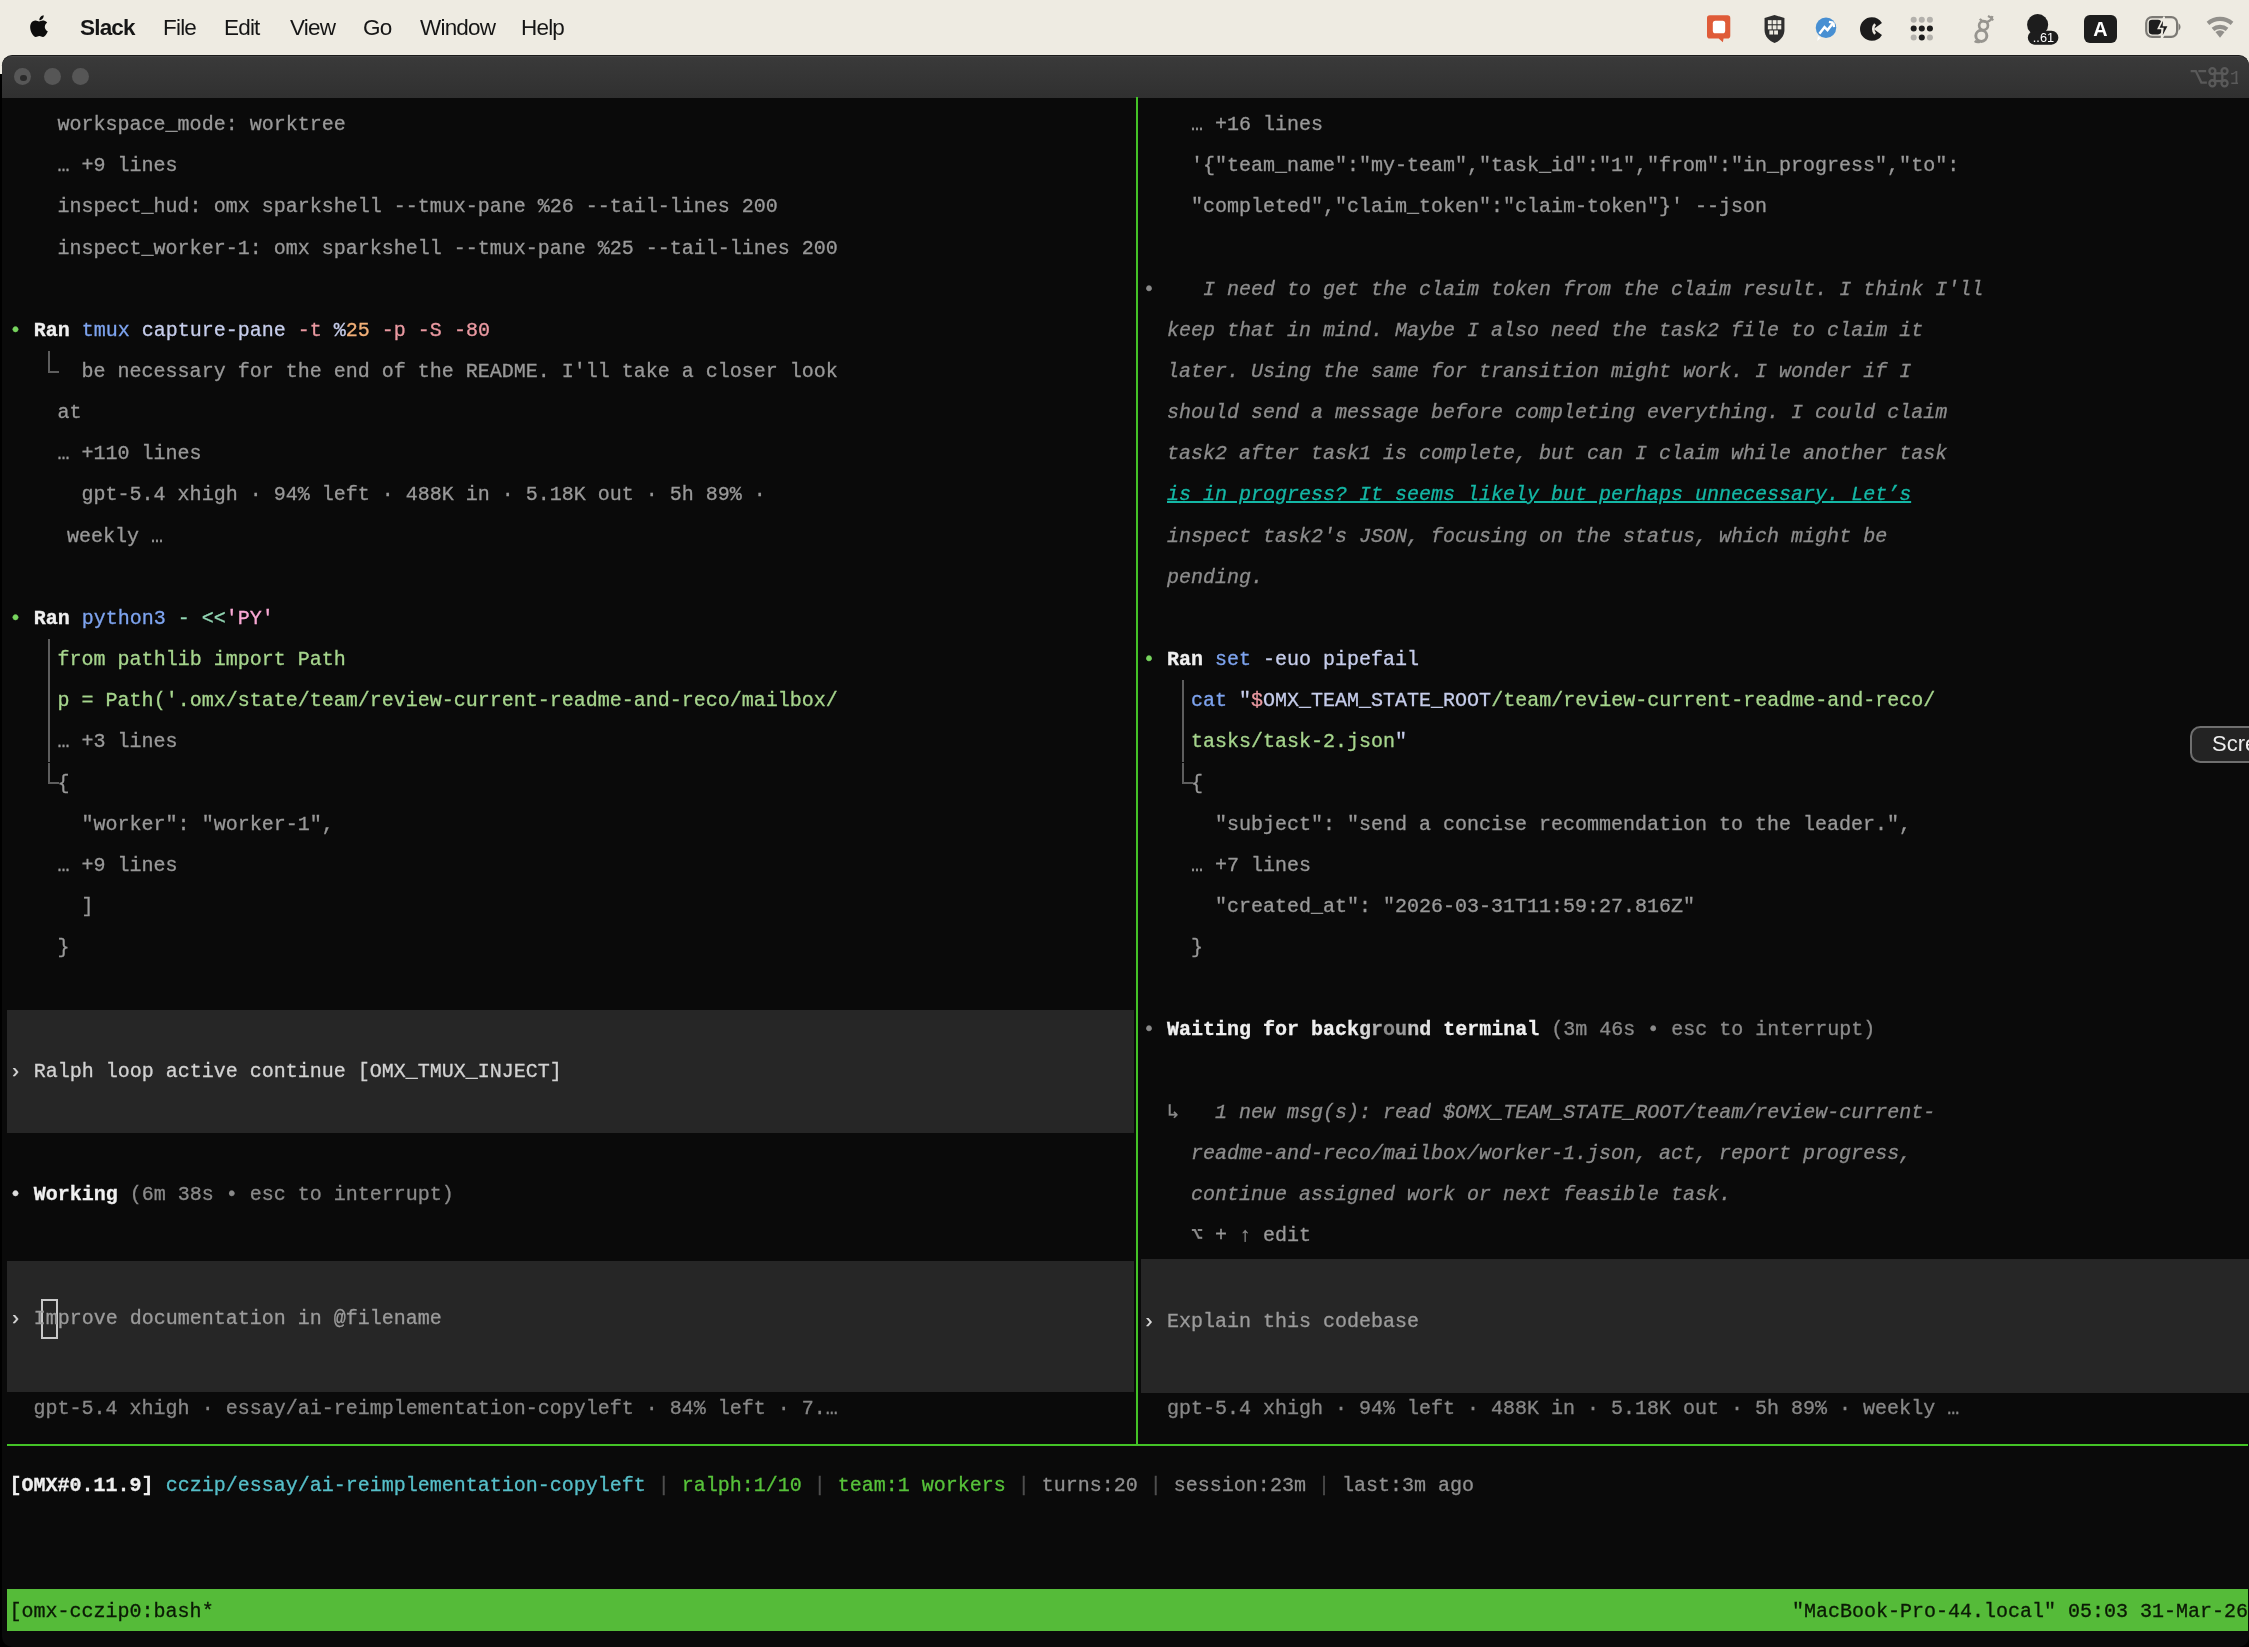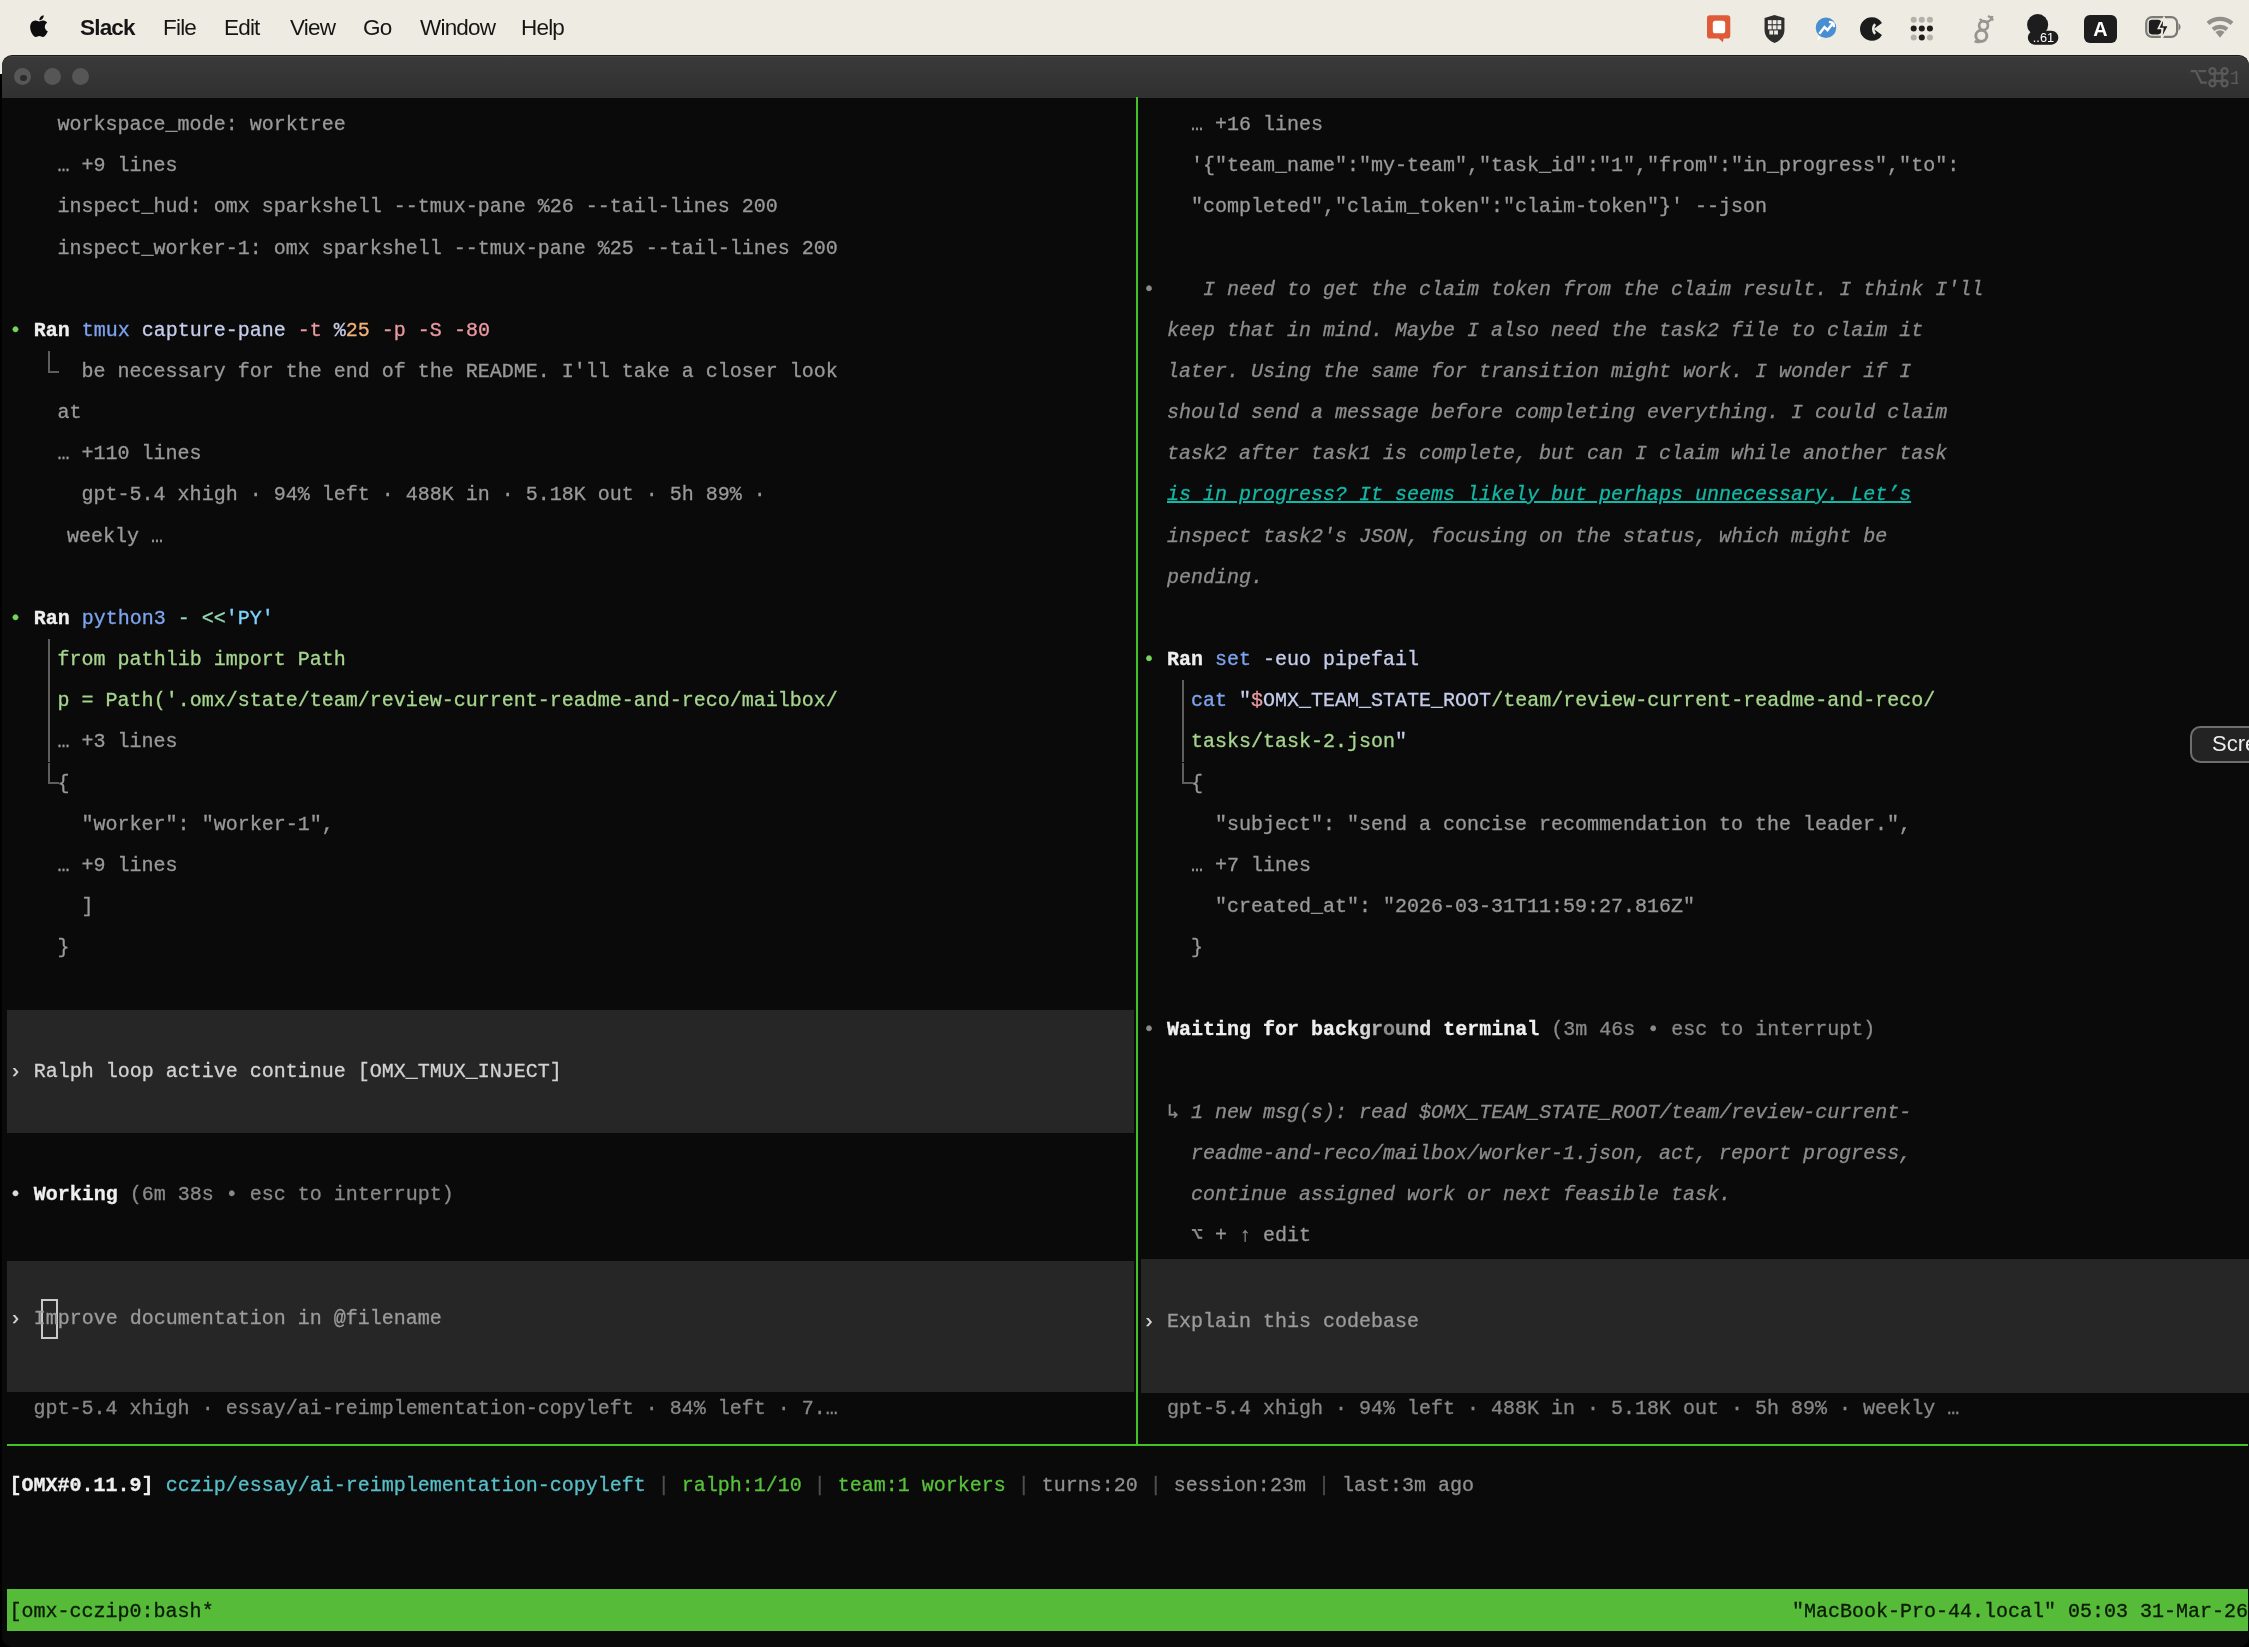--- a/index.html
+++ b/index.html
@@ -137,21 +137,21 @@
 <div class="r" style="left:9.6px;top:104px">    workspace_mode: worktree</div>
 <div class="r" style="left:9.6px;top:145px">    … +9 lines</div>
 <div class="r" style="left:9.6px;top:186px">    inspect_hud: omx sparkshell --tmux-pane %26 --tail-lines 200</div>
 <div class="r" style="left:9.6px;top:228px">    inspect_worker-1: omx sparkshell --tmux-pane %25 --tail-lines 200</div>
 <div class="r" style="left:9.6px;top:310px"><span style="color:#77d45e;">•</span> <span style="color:#efefef;font-weight:bold;">Ran</span> <span style="color:#7ea4ef;">tmux</span> <span style="color:#c6cdeb;">capture-pane</span> <span style="color:#eb9aa2;">-t</span> <span style="color:#c6cdeb;">%</span><span style="color:#f2b078;">25</span> <span style="color:#eb9aa2;">-p</span> <span style="color:#eb9aa2;">-S</span> <span style="color:#eb9aa2;">-80</span></div>
 <div class="r" style="left:9.6px;top:351px">      be necessary for the end of the README. I'll take a closer look</div>
 <div class="r" style="left:9.6px;top:392px">    at</div>
 <div class="r" style="left:9.6px;top:433px">    … +110 lines</div>
 <div class="r" style="left:9.6px;top:474px">      gpt-5.4 xhigh · 94% left · 488K in · 5.18K out · 5h 89% ·</div>
 <div class="r" style="left:19px;top:516px">    weekly …</div>
-<div class="r" style="left:9.6px;top:598px"><span style="color:#77d45e;">•</span> <span style="color:#efefef;font-weight:bold;">Ran</span> <span style="color:#7ea4ef;">python3</span> <span style="color:#93d7b4;">-</span> <span style="color:#93d7b4;">&lt;&lt;</span><span style="color:#7dd3fc;text-align:right;">'PY'</span></div>
+<div class="r" style="left:9.6px;top:598px"><span style="color:#77d45e;">•</span> <span style="color:#efefef;font-weight:bold;">Ran</span> <span style="color:#7ea4ef;">python3</span> <span style="color:#93d7b4;">-</span> <span style="color:#93d7b4;">&lt;&lt;</span><span style="color:#f9a8d4;text-align:right;">'PY'</span></div>
 <div class="r" style="left:9.6px;top:639px">    <span style="color:#a6d58d;">from pathlib import Path</span></div>
 <div class="r" style="left:9.6px;top:680px">    <span style="color:#a6d58d;">p = Path('.omx/state/team/review-current-readme-and-reco/mailbox/</span></div>
 <div class="r" style="left:9.6px;top:721px">    … +3 lines</div>
 <div class="r" style="left:9.6px;top:763px">    {</div>
 <div class="r" style="left:9.6px;top:804px">      "worker": "worker-1",</div>
 <div class="r" style="left:9.6px;top:845px">    … +9 lines</div>
 <div class="r" style="left:9.6px;top:886px">      ]</div>
 <div class="r" style="left:9.6px;top:927px">    }</div>
 <div class="r" style="left:9.6px;top:1051px"><span style="color:#d9d9d9;">›</span> <span style="color:#d2d2d2;">Ralph loop active continue [OMX_TMUX_INJECT]</span></div>
 <div class="r" style="left:9.6px;top:1174px"><span style="color:#dcdcdc;">•</span> <span style="color:#efefef;font-weight:bold;">Working</span> <span style="color:#8a8a8a;">(6m 38s • esc to interrupt)</span></div>
@@ -170,21 +170,21 @@
 <div class="r" style="left:1143px;top:557px">  <span style="color:#8d8d8d;font-style:italic;">pending.</span></div>
 <div class="r" style="left:1143px;top:639px"><span style="color:#77d45e;">•</span> <span style="color:#efefef;font-weight:bold;">Ran</span> <span style="color:#7ea4ef;">set</span> <span style="color:#c6cdeb;">-euo pipefail</span></div>
 <div class="r" style="left:1143px;top:680px">    <span style="color:#7ea4ef;">cat</span> <span style="color:#c6cdeb;">"</span><span style="color:#eb9aa2;">$</span><span style="color:#c6cdeb;">OMX_TEAM_STATE_ROOT</span><span style="color:#a6d58d;">/team/review-current-readme-and-reco/</span></div>
 <div class="r" style="left:1143px;top:721px">    <span style="color:#a6d58d;">tasks/task-2.json</span><span style="color:#c6cdeb;">"</span></div>
 <div class="r" style="left:1143px;top:763px">    {</div>
 <div class="r" style="left:1143px;top:804px">      "subject": "send a concise recommendation to the leader.",</div>
 <div class="r" style="left:1143px;top:845px">    … +7 lines</div>
 <div class="r" style="left:1143px;top:886px">      "created_at": "2026-03-31T11:59:27.816Z"</div>
 <div class="r" style="left:1143px;top:927px">    }</div>
 <div class="r" style="left:1143px;top:1009px"><span style="color:#8a8a8a;">•</span> <span style="color:#efefef;font-weight:bold;">Waiting for back</span><span style="color:#d5d5d5;font-weight:bold;">g</span><span style="color:#b0b0b0;font-weight:bold;">r</span><span style="color:#8a8a8a;font-weight:bold;">o</span><span style="color:#9a9a9a;font-weight:bold;">u</span><span style="color:#c3c3c3;font-weight:bold;">n</span><span style="color:#e0e0e0;font-weight:bold;">d</span><span style="color:#efefef;font-weight:bold;"> terminal</span> <span style="color:#8a8a8a;">(3m 46s • esc to interrupt)</span></div>
-<div class="r" style="left:1143px;top:1092px">  <span style="color:#8a8a8a;font-family:'Liberation Mono','DejaVu Sans Mono',monospace;">↳</span> <span style="color:#8d8d8d;font-style:italic;">1 new msg(s): read $OMX_TEAM_STATE_ROOT/team/review-current-</span></div>
+<div class="r" style="left:1143px;top:1092px">  <span style="color:#8a8a8a;font-family:'Liberation Mono','DejaVu Sans Mono',monospace;">↳</span> <span style="color:#8d8d8d;font-style:italic;margin-left:24px;">1 new msg(s): read $OMX_TEAM_STATE_ROOT/team/review-current-</span></div>
 <div class="r" style="left:1143px;top:1133px">    <span style="color:#8d8d8d;font-style:italic;">readme-and-reco/mailbox/worker-1.json, act, report progress,</span></div>
 <div class="r" style="left:1143px;top:1174px">    <span style="color:#8d8d8d;font-style:italic;">continue assigned work or next feasible task.</span></div>
 <div class="r" style="left:1143px;top:1215px">    <span style="color:#8a8a8a;font-family:'Liberation Mono','DejaVu Sans Mono',monospace;">⌥</span> + <span style="color:#8a8a8a;">↑</span> edit</div>
 <div class="r" style="left:1143px;top:1301px"><span style="color:#d9d9d9;">›</span> <span style="color:#9b9b9b;">Explain this codebase</span></div>
 <div class="r" style="left:1143px;top:1388px"><span style="color:#878787;">  gpt-5.4 xhigh · 94% left · 488K in · 5.18K out · 5h 89% · weekly …</span></div>
 <div class="r" style="left:9.6px;top:1465px"><span style="color:#efefef;font-weight:bold;">[OMX#0.11.9]</span> <span style="color:#56bfc9;">cczip/essay/ai-reimplementation-copyleft</span><span style="color:#4f4f4f;"> | </span><span style="color:#57c23a;">ralph:1/10</span><span style="color:#4f4f4f;"> | </span><span style="color:#57c23a;">team:1 workers</span><span style="color:#4f4f4f;"> | </span><span style="color:#8f8f8f;">turns:20</span><span style="color:#4f4f4f;"> | </span><span style="color:#8f8f8f;">session:23m</span><span style="color:#4f4f4f;"> | </span><span style="color:#8f8f8f;">last:3m ago</span></div>
 
 <div style="position:absolute;left:7.4px;top:1589px;width:2241px;height:42px;background:#55bb39"></div>
 <div class="r" style="left:9.6px;top:1591px;color:#0b1a05">[omx-cczip0:bash*</div>
 <div class="r" style="left:0px;top:1591px;width:2248px;text-align:right;color:#0b1a05">"MacBook-Pro-44.local" 05:03 31-Mar-26</div>

